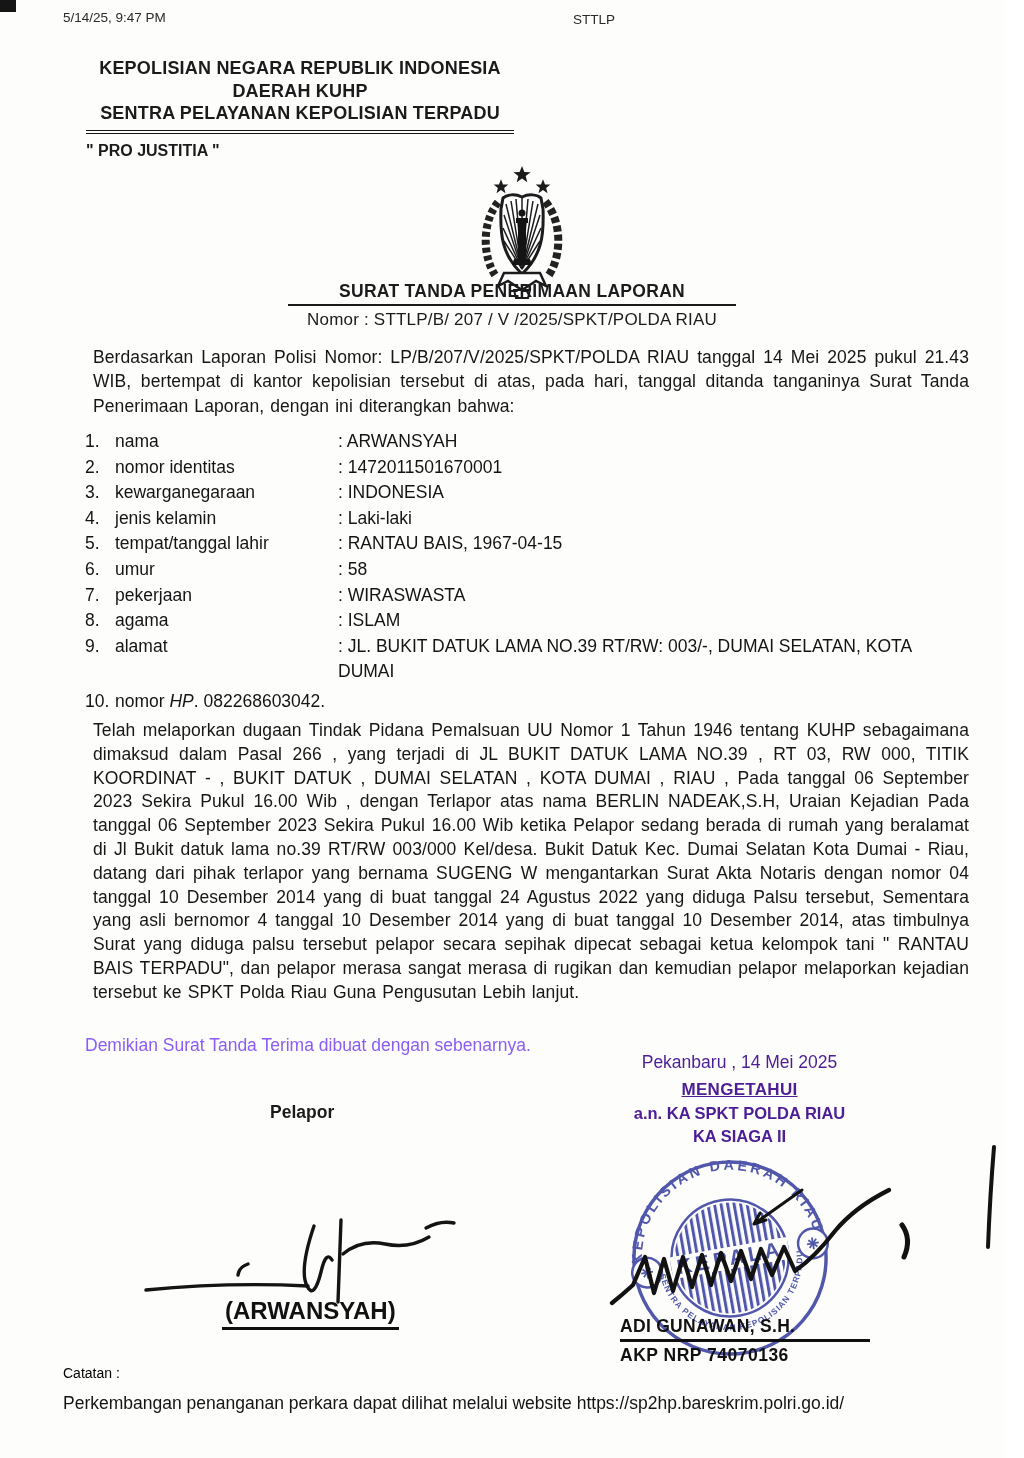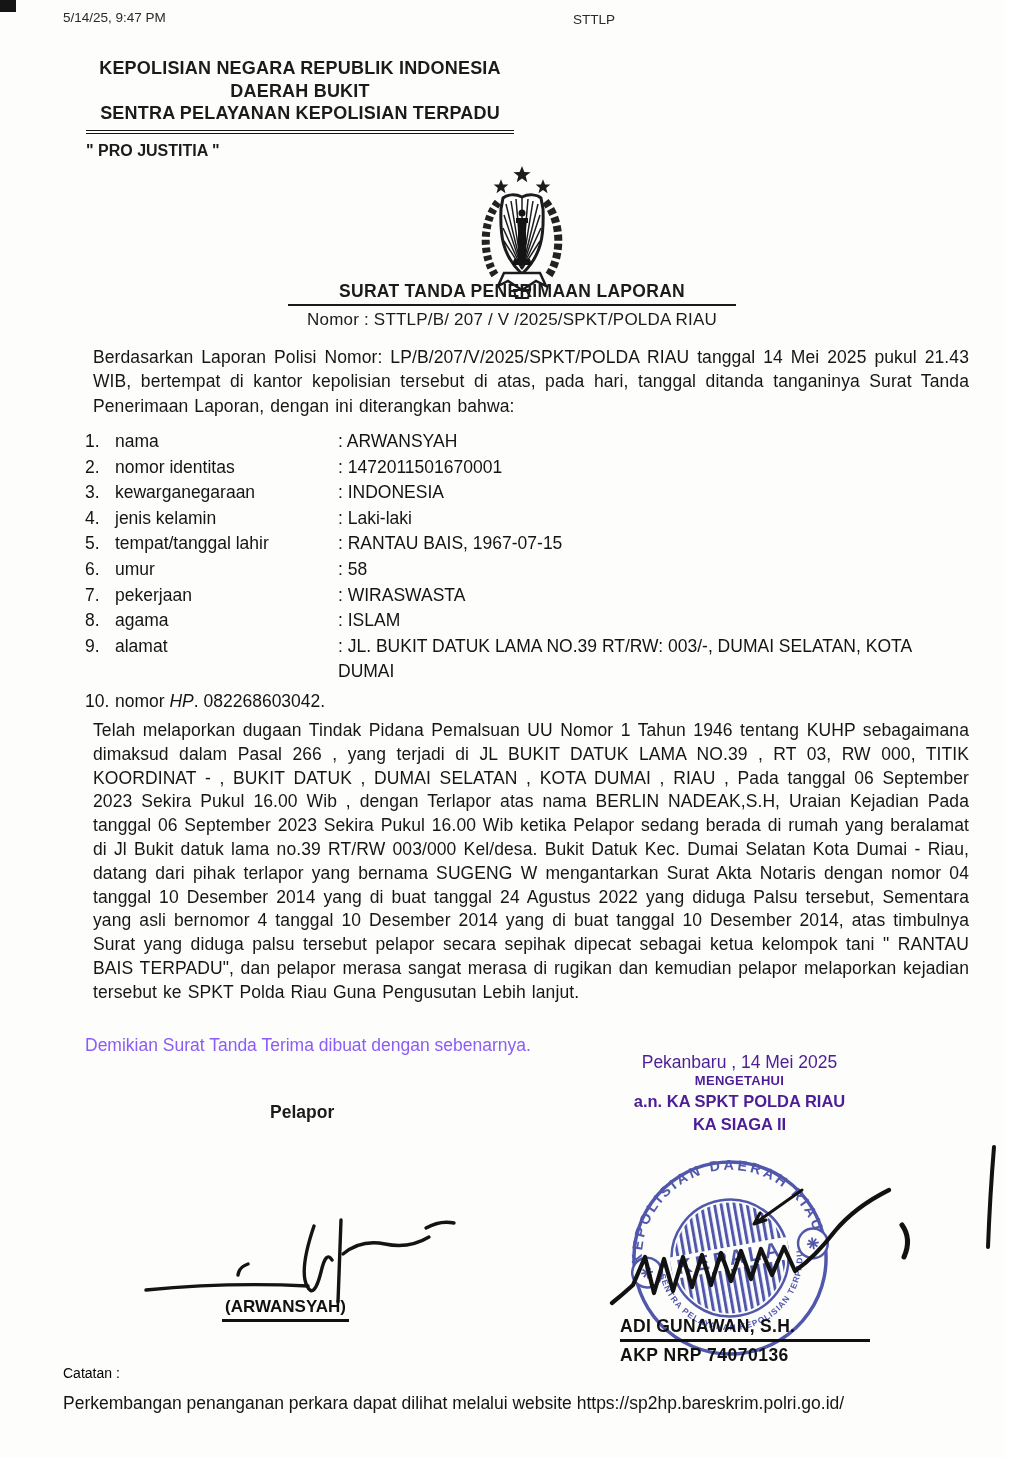--- a/index.html
+++ b/index.html
@@ -24,51 +24,51 @@
   .bodypar{left:85px;top:711px;width:876px;line-height:23.8px;}
   .closing{left:85px;top:1017px;font-size:17.5px;color:#8b5cf6;}
   .id-list{left:85px;top:429px;width:884px;font-size:17.5px;color:#141414;}
   .id-row{display:flex;line-height:25.6px;}
   .id-row .no{flex:0 0 30px;}
   .id-row .lab{flex:0 0 223px;}
   .id-row .val{flex:1;max-width:596px;}
   .id-row.row10{margin-top:4px;}
   .sign-right{left:607px;top:1052px;width:265px;text-align:center;color:#4c1d95;}
   .sign-right .pd{font-size:17.5px;}
-  .sign-right .b1{font-size:13px;font-weight:700;letter-spacing:.3px;}
+  .sign-right .b1{font-size:17px;font-weight:700;margin-top:7px;letter-spacing:.3px;text-decoration:underline;}
   .sign-right .b2{font-size:16.5px;font-weight:700;margin-top:4px;}
   .pelapor{left:270px;top:1090px;font-size:17.5px;font-weight:700;margin-top:12px;}
   .stamp{left:626px;top:1154px;width:208px;height:208px;}
   .sig{pointer-events:none;}
   .officer-block{left:620px;top:1316px;width:250px;text-align:left;}
   .officer-name{font-size:17.5px;font-weight:700;letter-spacing:.3px;
     border-bottom:3px solid #101010;padding-bottom:2px;color:#111;}
   .officer-nrp{font-size:17.5px;font-weight:700;margin-top:3px;letter-spacing:.5px;color:#111;}
-  .reporter-name{left:222px;top:1297px;font-size:17px;font-weight:700;
+  .reporter-name{left:222px;top:1297px;font-size:24px;font-weight:700;
     border-bottom:3px solid #101010;padding:0 3px 2px 3px;color:#111;}
   .footer-label{left:63px;top:1365px;font-size:14px;color:#000000;}
   .footer-text{left:63px;top:1393px;font-size:17.5px;color:#141414;}
   .corner-mark{left:0;top:0;width:16px;height:12px;background:#151515;}
   .stray-mark{left:1012px;top:1060px;width:5px;height:9px;background:#333;border-radius:2px;}
   .stamp text{font-family:"Liberation Sans", sans-serif;}
 </style>
 </head>
 <body>
 
 <div class="page">
 
   <div class="abs corner-mark"></div>
   <div class="abs stray-mark"></div>
 
   <div class="abs meta" style="left:63px;top:10px;">5/14/25, 9:47 PM</div>
   <div class="abs meta" style="left:573px;top:12px;">STTLP</div>
 
   <div class="abs letterhead">
     <div>KEPOLISIAN NEGARA REPUBLIK INDONESIA</div>
-    <div>DAERAH BUKIT</div>
+    <div>DAERAH KUHP</div>
     <div>SENTRA PELAYANAN KEPOLISIAN TERPADU</div>
     <div class="rule"></div>
   </div>
 
   <div class="abs motto">" PRO JUSTITIA "</div>
 
   <div class="abs emblem">
     <svg width="124" height="140" viewBox="0 0 120 140">
       <defs>
         <path id="star5" d="M0,-9 L2.4,-2.9 L8.6,-2.8 L3.7,1.1 L5.3,7.3 L0,3.6 L-5.3,7.3 L-3.7,1.1 L-8.6,-2.8 L-2.4,-2.9 Z"></path>
@@ -133,21 +133,21 @@
       <span class="val">: INDONESIA</span>
     </div>
     <div class="id-row">
       <span class="no">4.</span>
       <span class="lab">jenis kelamin</span>
       <span class="val">: Laki-laki</span>
     </div>
     <div class="id-row">
       <span class="no">5.</span>
       <span class="lab">tempat/tanggal lahir</span>
-      <span class="val">: RANTAU BAIS, 1967-07-15</span>
+      <span class="val">: RANTAU BAIS, 1967-04-15</span>
     </div>
     <div class="id-row">
       <span class="no">6.</span>
       <span class="lab">umur</span>
       <span class="val">: 58</span>
     </div>
     <div class="id-row">
       <span class="no">7.</span>
       <span class="lab">pekerjaan</span>
       <span class="val">: WIRASWASTA</span>

